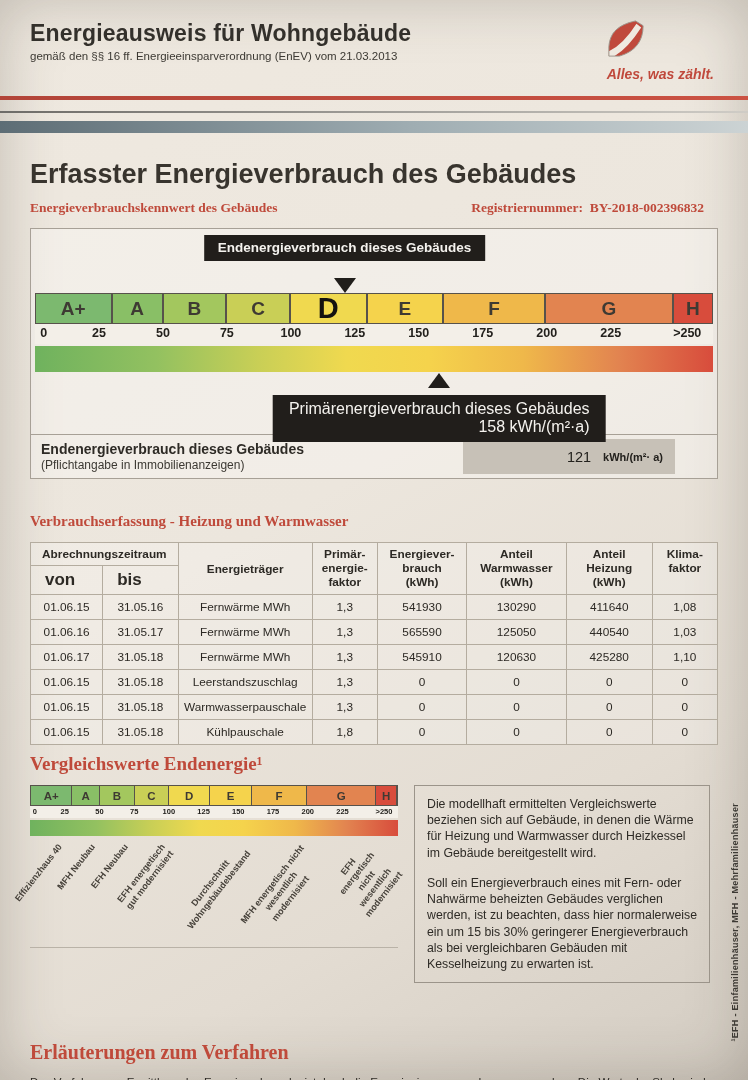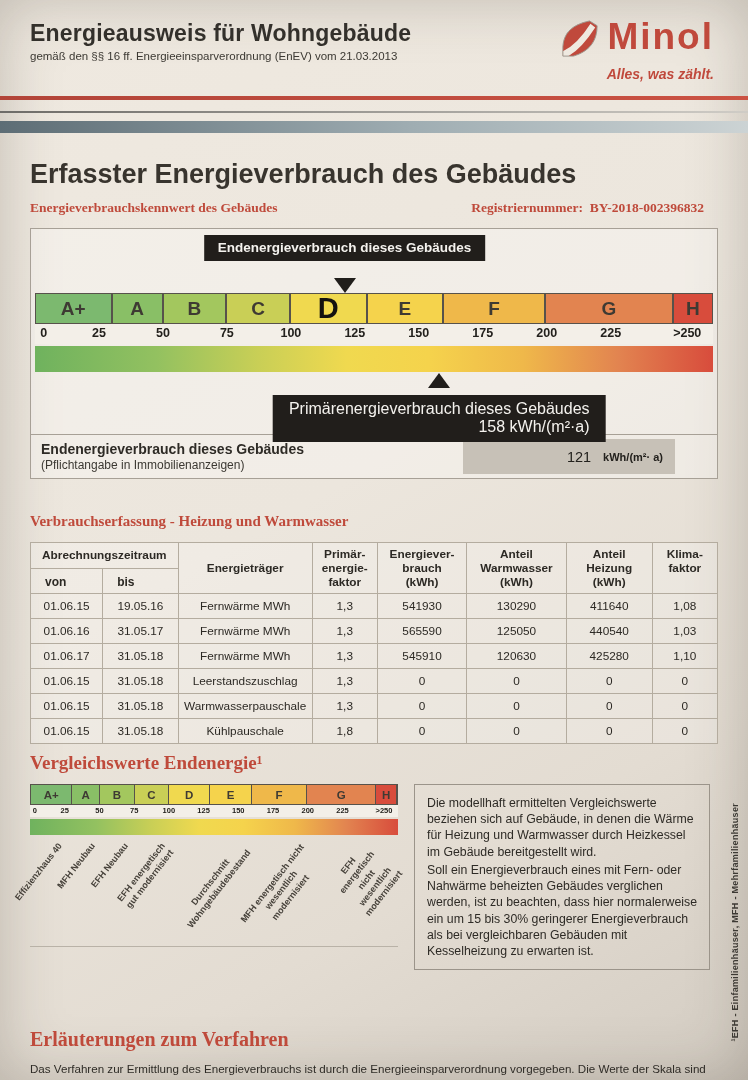--- a/index.html
+++ b/index.html
@@ -52,35 +52,35 @@
   .value-box .v { font-size:14.5px; font-weight:normal; color:#23211d; }
   .value-box .u { font-size:11px; font-weight:bold; color:#23211d; }
 
   
   .tbl-title { margin-top:34px; font-size:15px; }
   table { width:100%; margin-top:12px; border-collapse:collapse; background:rgba(255,255,255,.22); }
   th,td { border:1px solid #b4ac9f; color:#2c2924; }
   th { font-size:11.8px; font-weight:bold; padding:4px 3px; white-space:pre-line; vertical-align:top; }
   th.mid { vertical-align:middle; }
   td { font-size:11.8px; text-align:center; padding:5px 3px; }
-  .sub-th { font-size:12px; text-align:left; padding:4px 10px 4px 14px; vertical-align:bottom; }
+  .sub-th { font-size:17px; text-align:left; padding:4px 10px 4px 14px; vertical-align:bottom; }
 
   
   .cmp-title { margin-top:8px; font-size:19px; }
   .cmp-row { display:flex; margin-top:10px; gap:16px; }
   .cmp-left { width:368px; }
   .sbands { display:flex; height:21px; border:1px solid #57524b; }
   .sbands .band { font-size:11.5px; font-weight:bold; border-right:1.5px solid #57524b; }
   .sticks { position:relative; height:12px; background:#f3efe8; }
   .sticks .tick { font-size:7.5px; top:1px; }
   .sgrad { height:16px; margin-top:2px; background:linear-gradient(90deg,#6fb25e 0%,#93c160 18%,#c9cf56 33%,#f0d94f 46%,#f5d34c 58%,#efb84a 72%,#e28450 86%,#d84c3c 100%); }
   .cmp-labels { position:relative; height:112px; border-bottom:1px solid #b9b2a7; }
   .cmp-label { position:absolute; top:6px; transform-origin:100% 0; transform:translateX(-100%) rotate(-52deg); font-size:9px; font-weight:bold; color:#46413a; white-space:pre-line; text-align:center; line-height:1.25; }
   .info-box { flex:1; border:1px solid #9b948a; padding:10px 12px; font-size:12.3px; color:#2e2b26; line-height:1.32; max-width:296px; }
-  .info-box p + p { margin-top:2px; }
+  .info-box p + p { margin-top:14px; }
 
   
   .exp-title { margin-top:58px; font-size:20px; }
   .exp-text { margin-top:10px; font-size:11.6px; color:#2e2b26; line-height:1.35; width:676px; }
 
   .vnote { position:absolute; right:8px; bottom:38px; writing-mode:vertical-rl; transform:rotate(180deg); font-size:9px; font-weight:bold; color:#3c3933; letter-spacing:.3px; }
 </style>
 </head>
 <body>
 
@@ -94,21 +94,20 @@
       </div>
       <div class="logo">
         <div class="logo-row">
           <span>
             <svg width="38" height="38" viewBox="0 0 40 40">
               <path d="M30 1 C12 5 3 13 2 28 L2 38 L13 38 C30 33 38 22 38 6 Z" fill="#c0493c"></path>
               <path d="M2 33 Q17 26 31 4 L36 8 Q22 30 8 38 L2 38 Z" fill="#efe9e0"></path>
               <path d="M30 1 C12 5 3 13 2 28 L2 38 L13 38 C30 33 38 22 38 6 Z" fill="none" stroke="#9b948a" stroke-width="1"></path>
             </svg>
           </span>
-          <span class="logo-word">Minol</span>
         </div>
         <div class="logo-tag">Alles, was zählt.</div>
       </div>
     </div>
 
     <div class="line-red"></div>
     <div class="line-thin"></div>
     <div class="line-bar"></div>
 
     <div class="page-title">Erfasster Energieverbrauch des Gebäudes</div>
@@ -213,21 +212,21 @@
 faktor</th>
         </tr>
         <tr>
           <th class="sub-th">von</th>
           <th class="sub-th">bis</th>
         </tr>
       </thead>
       <tbody>
         <tr>
           <td>01.06.15</td>
-          <td>19.05.16</td>
+          <td>31.05.16</td>
           <td>Fernwärme MWh</td>
           <td>1,3</td>
           <td>541930</td>
           <td>130290</td>
           <td>411640</td>
           <td>1,08</td>
         </tr>
         <tr>
           <td>01.06.16</td>
           <td>31.05.17</td>

